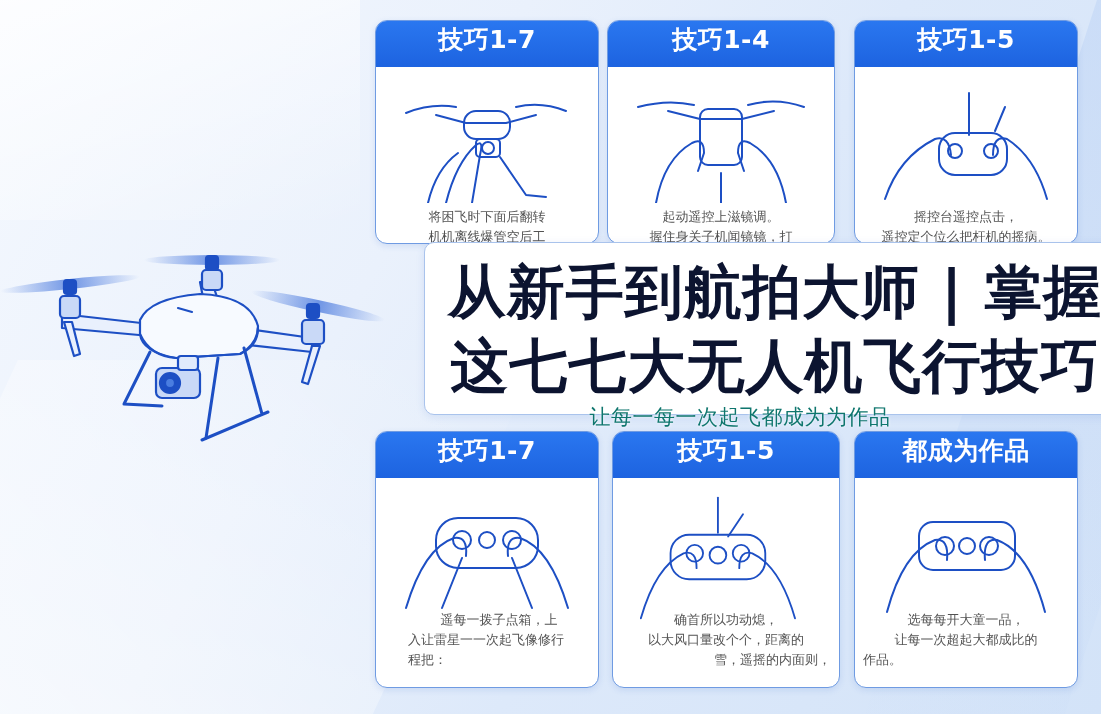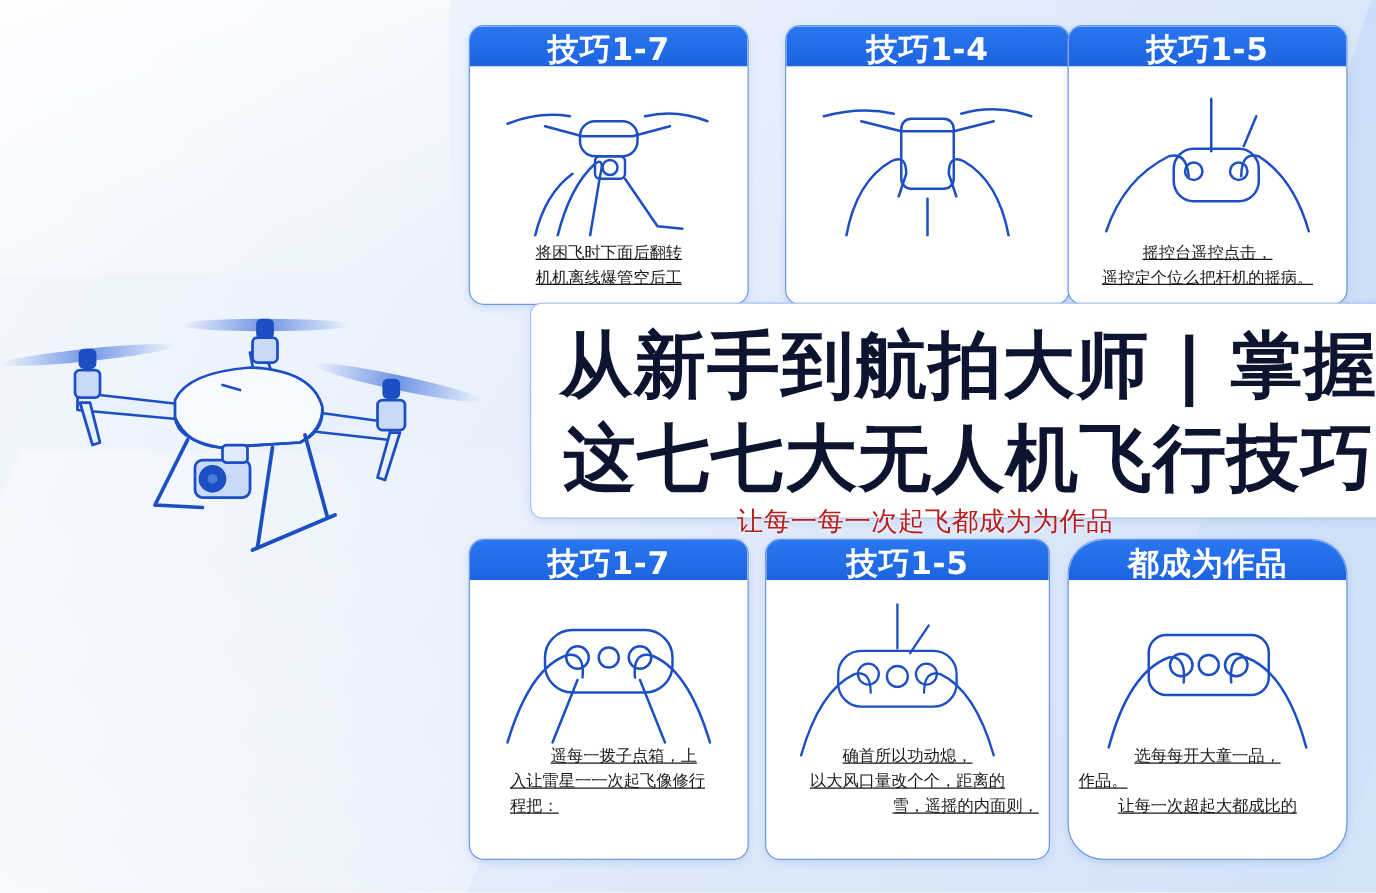--- a/index.html
+++ b/index.html
@@ -11,45 +11,45 @@
   .bg-shard { position:absolute; pointer-events:none; }
   .shard1 { left:-80px; top:360px; width:520px; height:420px; background:linear-gradient(35deg, rgba(255,255,255,0.7), rgba(255,255,255,0)); transform:skewX(-25deg); }
   .shard2 { left:980px; top:-20px; width:200px; height:760px; background:linear-gradient(200deg, rgba(190,212,245,0.6), rgba(255,255,255,0)); transform:skewX(-18deg); }
   .shard3 { left:0; top:0; width:360px; height:220px; background:linear-gradient(160deg, rgba(255,255,255,0.8), rgba(255,255,255,0)); }
 
   .card {
     position:absolute; background:#ffffff; border:1.5px solid #6f9be2;
     border-radius:12px; overflow:hidden; box-shadow:0 2px 6px rgba(60,110,200,0.15);
   }
   .card-header {
-    height:32px; background:linear-gradient(180deg,#2a77f0,#1d63e0);
+    height:46px; background:linear-gradient(180deg,#2a77f0,#1d63e0);
     color:#fff; font-weight:bold; font-size:25px; text-align:center; line-height:38px;
     letter-spacing:0.5px;
   }
   .card-body { position:relative; height:calc(100% - 38px); }
   .illus { position:absolute; left:0; right:0; top:6px; height:130px; }
   .caption {
-    position:absolute; left:8px; right:8px; color:#000000; font-size:13px; line-height:20px;
-    text-align:center; opacity:0.9;text-decoration:underline;
+    position:absolute; left:8px; right:8px; color:#404040; font-size:13px; line-height:20px;
+    text-align:center; opacity:0.9;
   }
 
   #title-box {
     position:absolute; left:376px; top:242px; width:700px; height:171px;
     background:#ffffff; border:1.5px solid #a9c3ec; border-radius:10px;
     box-shadow:0 2px 8px rgba(60,110,200,0.12);
     margin-left:48px;
   }
   .title-line {
     position:absolute; left:0; right:0; text-align:center;
     font-family:"DejaVu Sans", sans-serif; font-weight:bold; color:#0c1430;
     font-size:58px; letter-spacing:1px; line-height:70px;
   }
   #subtitle {
     position:absolute; left:540px; top:404px; width:400px; text-align:center;
-    color:#b91c1c; font-size:21px; line-height:26px; letter-spacing:0.5px;
+    color:#0f766e; font-size:21px; line-height:26px; letter-spacing:0.5px;
     text-shadow:0 0 3px #fff;
   }
   #drone { position:absolute; left:0; top:236px; width:390px; height:220px; }
 </style>
 </head>
 <body>
 
 <div class="bg-shard shard3"></div>
 <div class="bg-shard shard1"></div>
 <div class="bg-shard shard2"></div>
@@ -112,33 +112,37 @@
         <path d="M52 130 Q60 96 82 80"></path>
       </g>
     </svg>
     <div class="caption" style="top:140px;">
       <div>将困飞时下面后翻转</div>
       <div>机机离线爆管空后工</div>
     </div>
   </div>
 </div>
 
-<div class="card" style="left:628px; top:20px; width:226px; height:222px;">
+<div class="card" style="left:607px; top:20px; width:226px; height:222px;">
   <div class="card-header">技巧1-4</div>
   <div class="card-body">
     <svg class="illus" viewBox="0 0 226 130">
       <g stroke="#1d4fc4" stroke-width="2" fill="none" stroke-linecap="round" stroke-linejoin="round">
         <path d="M30 34 Q60 26 86 32 M140 32 Q168 24 196 34"></path>
         <path d="M60 38 L92 46 L134 46 L166 38"></path>
         <rect x="92" y="36" width="42" height="56" rx="8"></rect>
         <path d="M48 130 Q56 86 84 70 Q96 64 96 80 L90 98"></path>
         <path d="M178 130 Q170 86 142 70 Q130 64 130 80 L136 98"></path>
         <line x1="113" y1="100" x2="113" y2="130"></line>
       </g>
     </svg>
+    <div class="caption" style="top:140px;">
+      <div>起动遥控上滋镜调。</div>
+      <div>握住身关子机闻镜镜，打</div>
+    </div>
   </div>
 </div>
 
 <div class="card" style="left:854px; top:20px; width:222px; height:222px;">
   <div class="card-header">技巧1-5</div>
   <div class="card-body">
     <svg class="illus" viewBox="0 0 222 130">
       <g stroke="#1d4fc4" stroke-width="2" fill="none" stroke-linecap="round" stroke-linejoin="round">
         <line x1="114" y1="20" x2="114" y2="62"></line>
         <line x1="150" y1="34" x2="140" y2="58"></line>
@@ -200,32 +204,32 @@
       </g>
     </svg>
     <div class="caption" style="top:132px;">
       <div>确首所以功动熄，</div>
       <div style="text-align:center">以大风口量改个个，距离的</div>
       <div style="text-align:right">雪，遥摇的内面则，</div>
     </div>
   </div>
 </div>
 
-<div class="card" style="left:854px; top:431px; width:222px; height:255px;border-radius:29px;">
+<div class="card" style="left:854px; top:431px; width:222px; height:255px;">
   <div class="card-header">都成为作品</div>
   <div class="card-body">
     <svg class="illus" style="top:30px;" viewBox="0 0 222 130">
       <g stroke="#1d4fc4" stroke-width="2" fill="none" stroke-linecap="round" stroke-linejoin="round">
         <rect x="64" y="14" width="96" height="48" rx="14"></rect>
         <circle cx="90" cy="38" r="9"></circle>
           <circle cx="112" cy="38" r="8"></circle>
           <circle cx="134" cy="38" r="9"></circle>
         <path d="M32 104 Q48 44 80 32 Q94 30 92 52"></path>
         <path d="M190 104 Q174 44 142 32 Q128 30 130 52"></path>
       </g>
     </svg>
     <div class="caption" style="top:132px;">
       <div>选每每开大童一品，</div>
+      <div>让每一次超起大都成比的</div>
       <div style="text-align:left">作品。</div>
-      <div>让每一次超起大都成比的</div>
     </div>
   </div>
 </div>
 
 </body></html>

